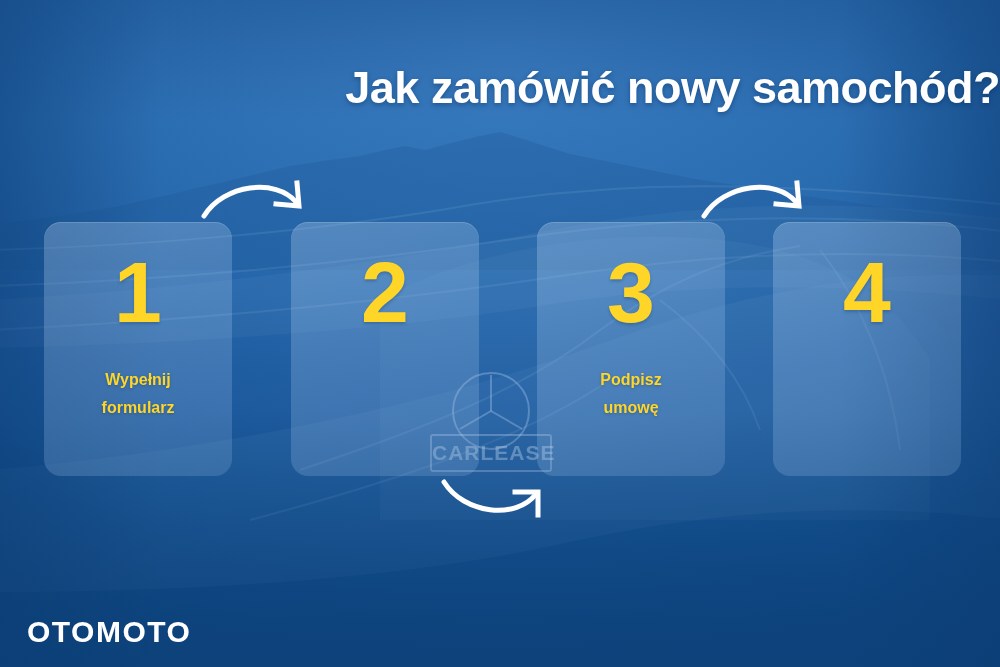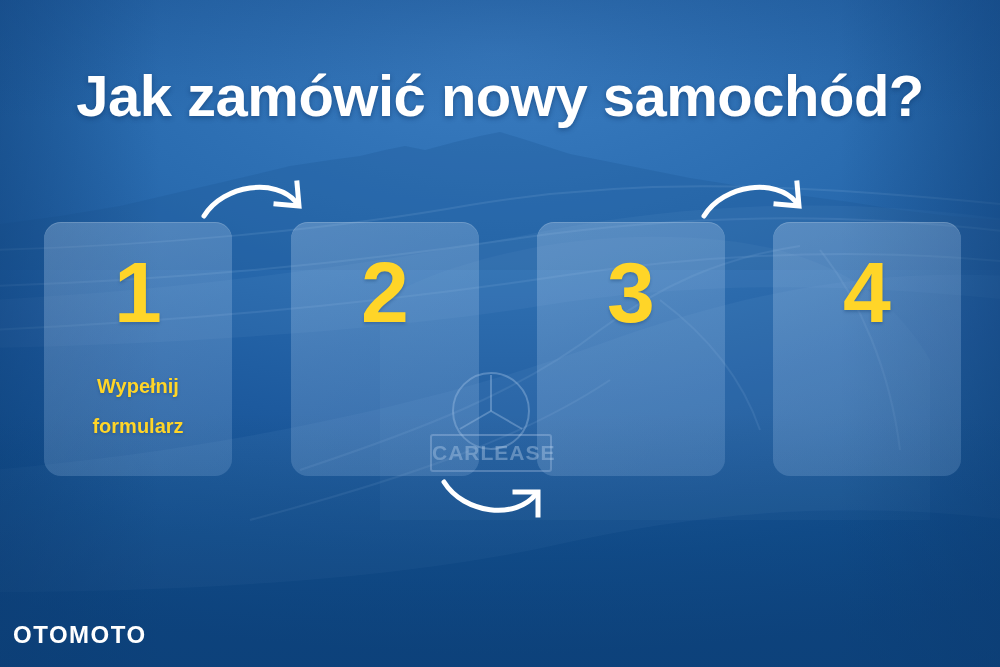--- a/index.html
+++ b/index.html
@@ -79,23 +79,23 @@
   }
   .star i:nth-child(1) { transform: rotate(0deg); }
   .star i:nth-child(2) { transform: rotate(120deg); }
   .star i:nth-child(3) { transform: rotate(240deg); }
 
   
   .title {
     position: absolute;
     left: 0; right: 0;
     top: 62px;
-    text-align: center;
+    text-align: right;
     color: #ffffff;
-    font-size: 58px;
+    font-size: 45px;
     font-weight: bold;
     letter-spacing: -0.5px;
     text-shadow: 0 2px 5px rgba(8,45,90,0.45);
     font-family: "Liberation Sans", sans-serif;
     white-space: nowrap;
   }
 
   
   .steps {
     position: absolute;
@@ -129,45 +129,45 @@
     font-weight: bold;
     font-family: "Liberation Sans", sans-serif;
     text-shadow: 0 2px 3px rgba(12,52,100,0.30);
   }
   .label {
     position: absolute;
     left: 8px; right: 8px;
     top: 144px;
     text-align: center;
     color: #ffd528;
-    font-size: 20px;
-    line-height: 40px;
+    font-size: 16px;
+    line-height: 28px;
     font-weight: bold;
     font-family: "Liberation Sans", sans-serif;
     text-shadow: 0 1px 3px rgba(12,52,100,0.35);
   }
 
   
   .arrow {
     position: absolute;
     pointer-events: none;
   }
   .arrow svg { display: block; overflow: visible; }
 
   .arrow-top-1 { left: 200px; top: 172px; }
   .arrow-top-3 { left: 700px; top: 172px; }
   .arrow-bottom-2 { left: 440px; top: 472px; }
 
   
   .logo {
     position: absolute;
-    left: 13px;
+    left: 27px;
     bottom: 18px;
     color: #ffffff;
-    font-size: 24px;
+    font-size: 30px;
     font-weight: bold;
     letter-spacing: 1.5px;
     font-family: "Liberation Sans", sans-serif;
   }
 </style>
 </head>
 <body>
 
 <div class="canvas">
 
@@ -213,20 +213,21 @@
       <div class="num">1</div>
       <div class="label">Wypełnij<br>formularz</div>
     </div>
 
     <div class="card card-2">
       <div class="num">2</div>
     </div>
 
     <div class="card card-3">
       <div class="num">3</div>
+      <div class="label">Podpisz<br>umowę</div>
     </div>
 
     <div class="card card-4">
       <div class="num">4</div>
     </div>
 
   </div>
 
   <div class="arrow arrow-top-1">
     <svg width="110" height="52" viewBox="0 0 110 52">

